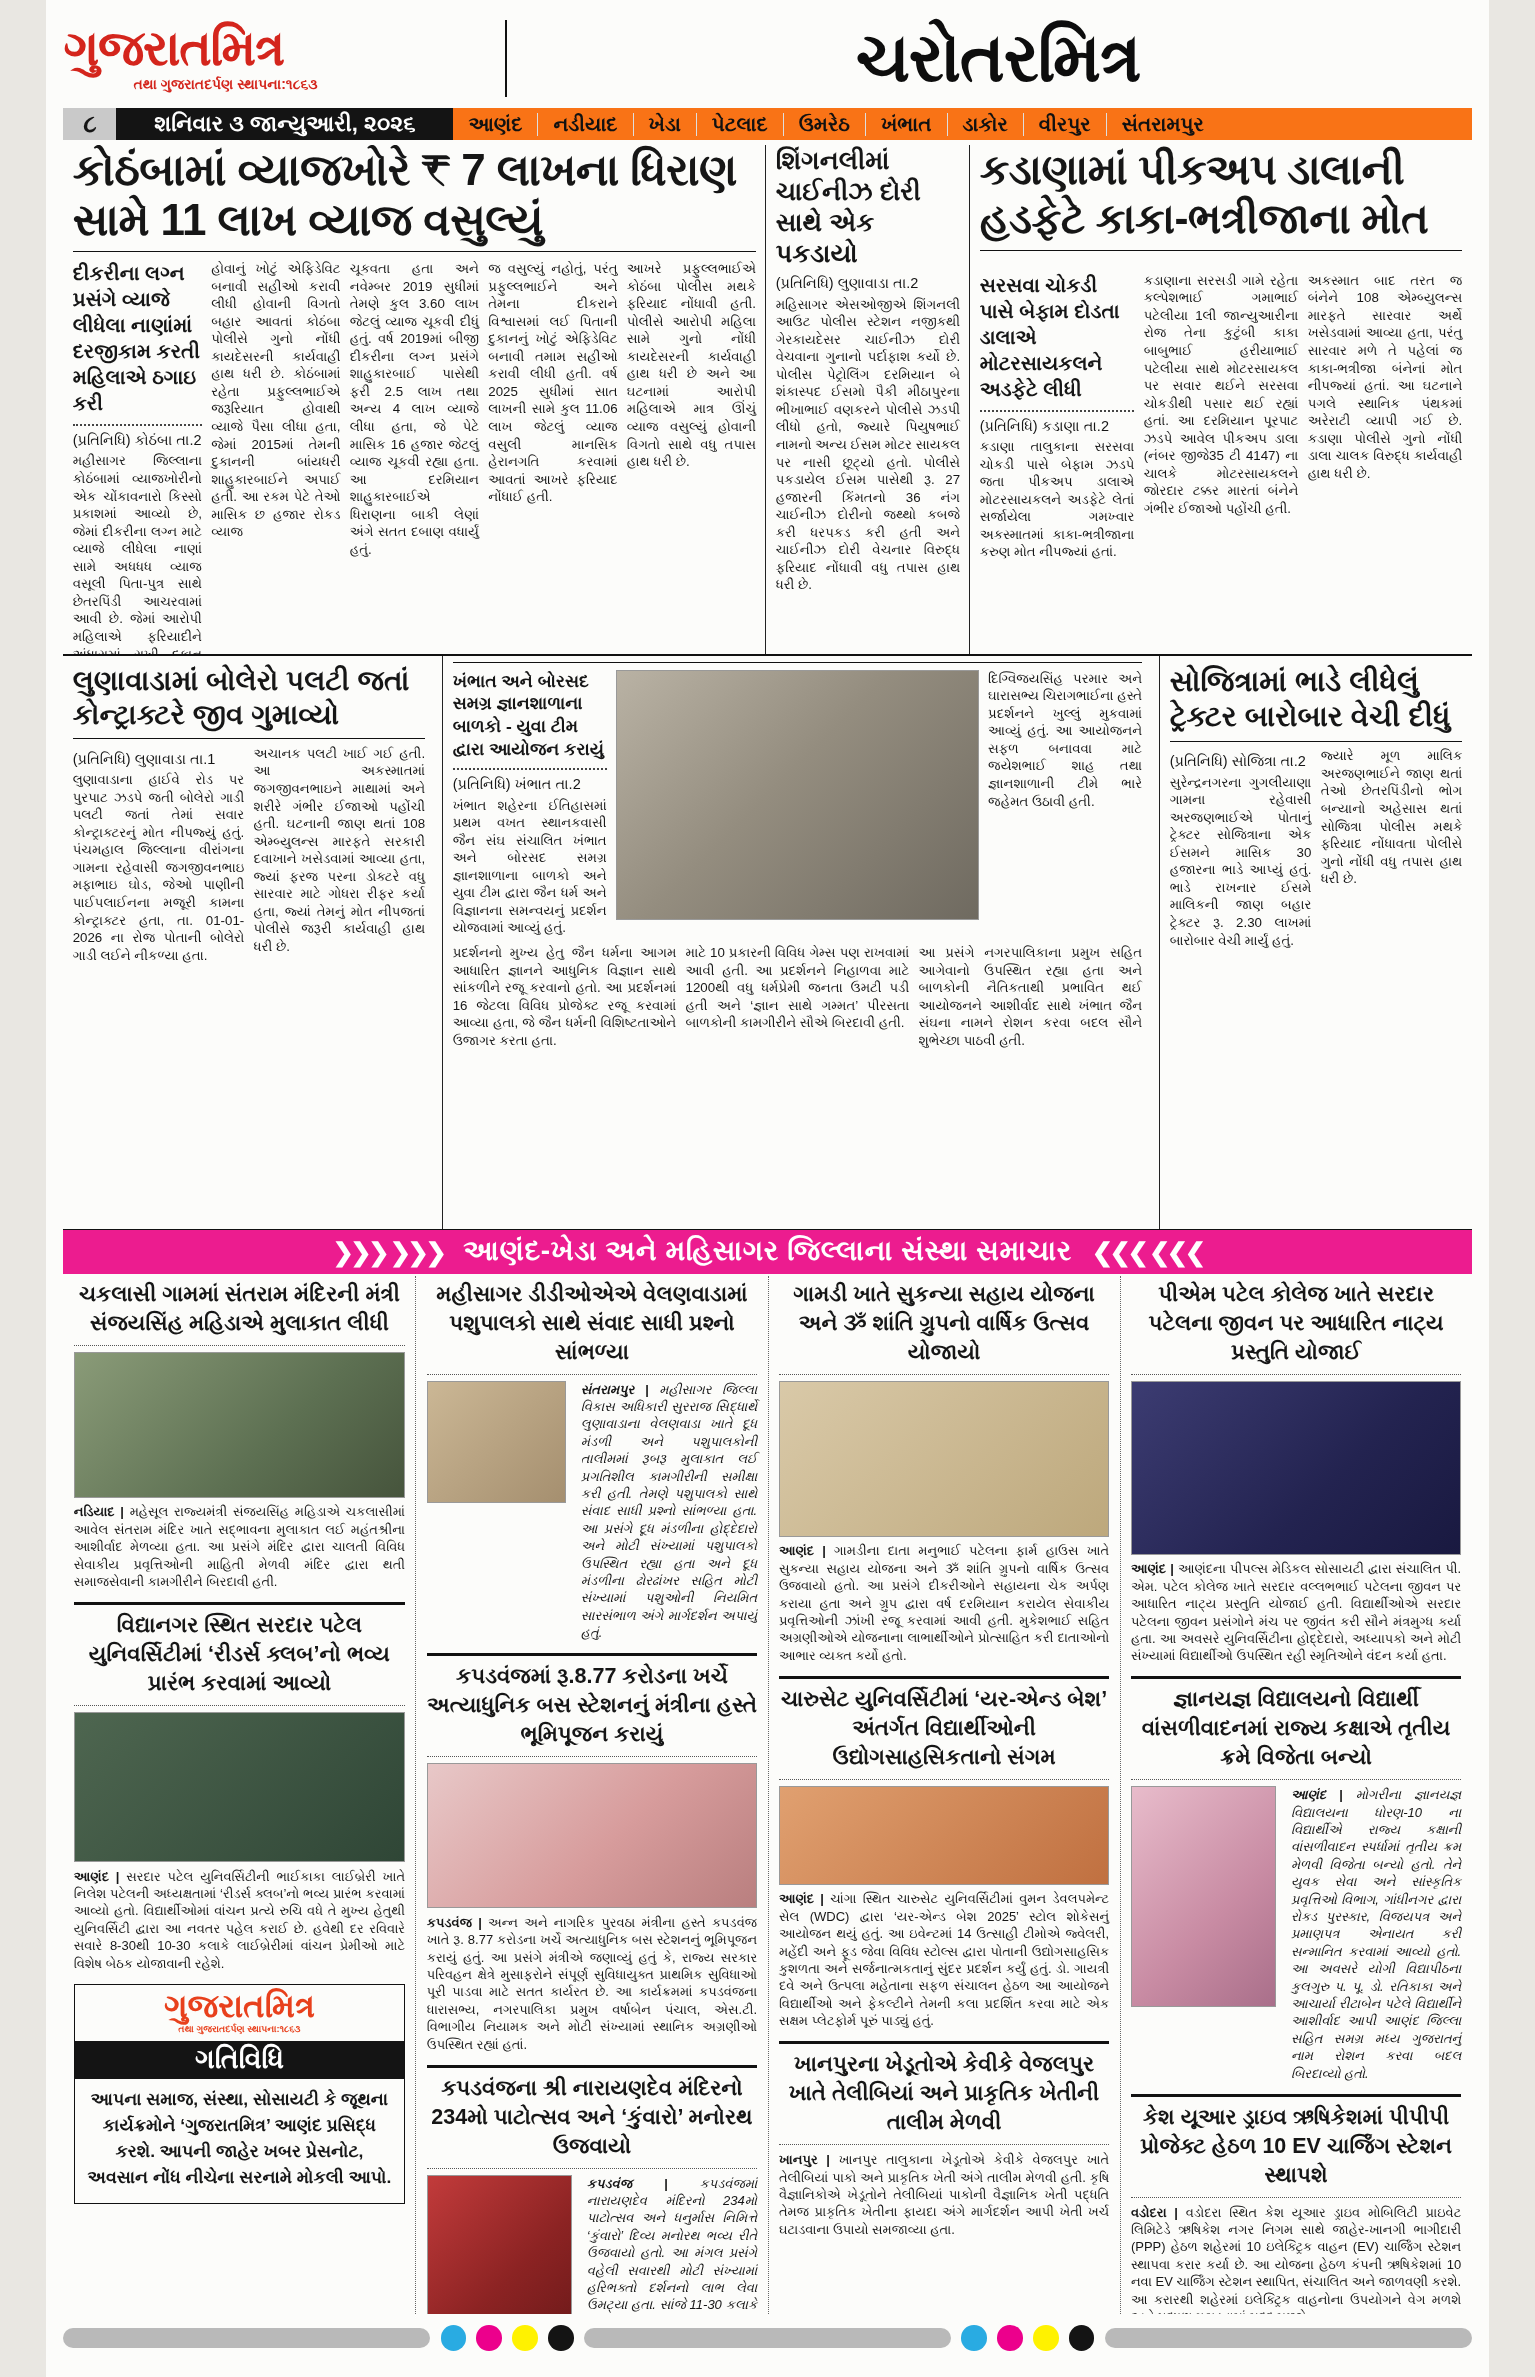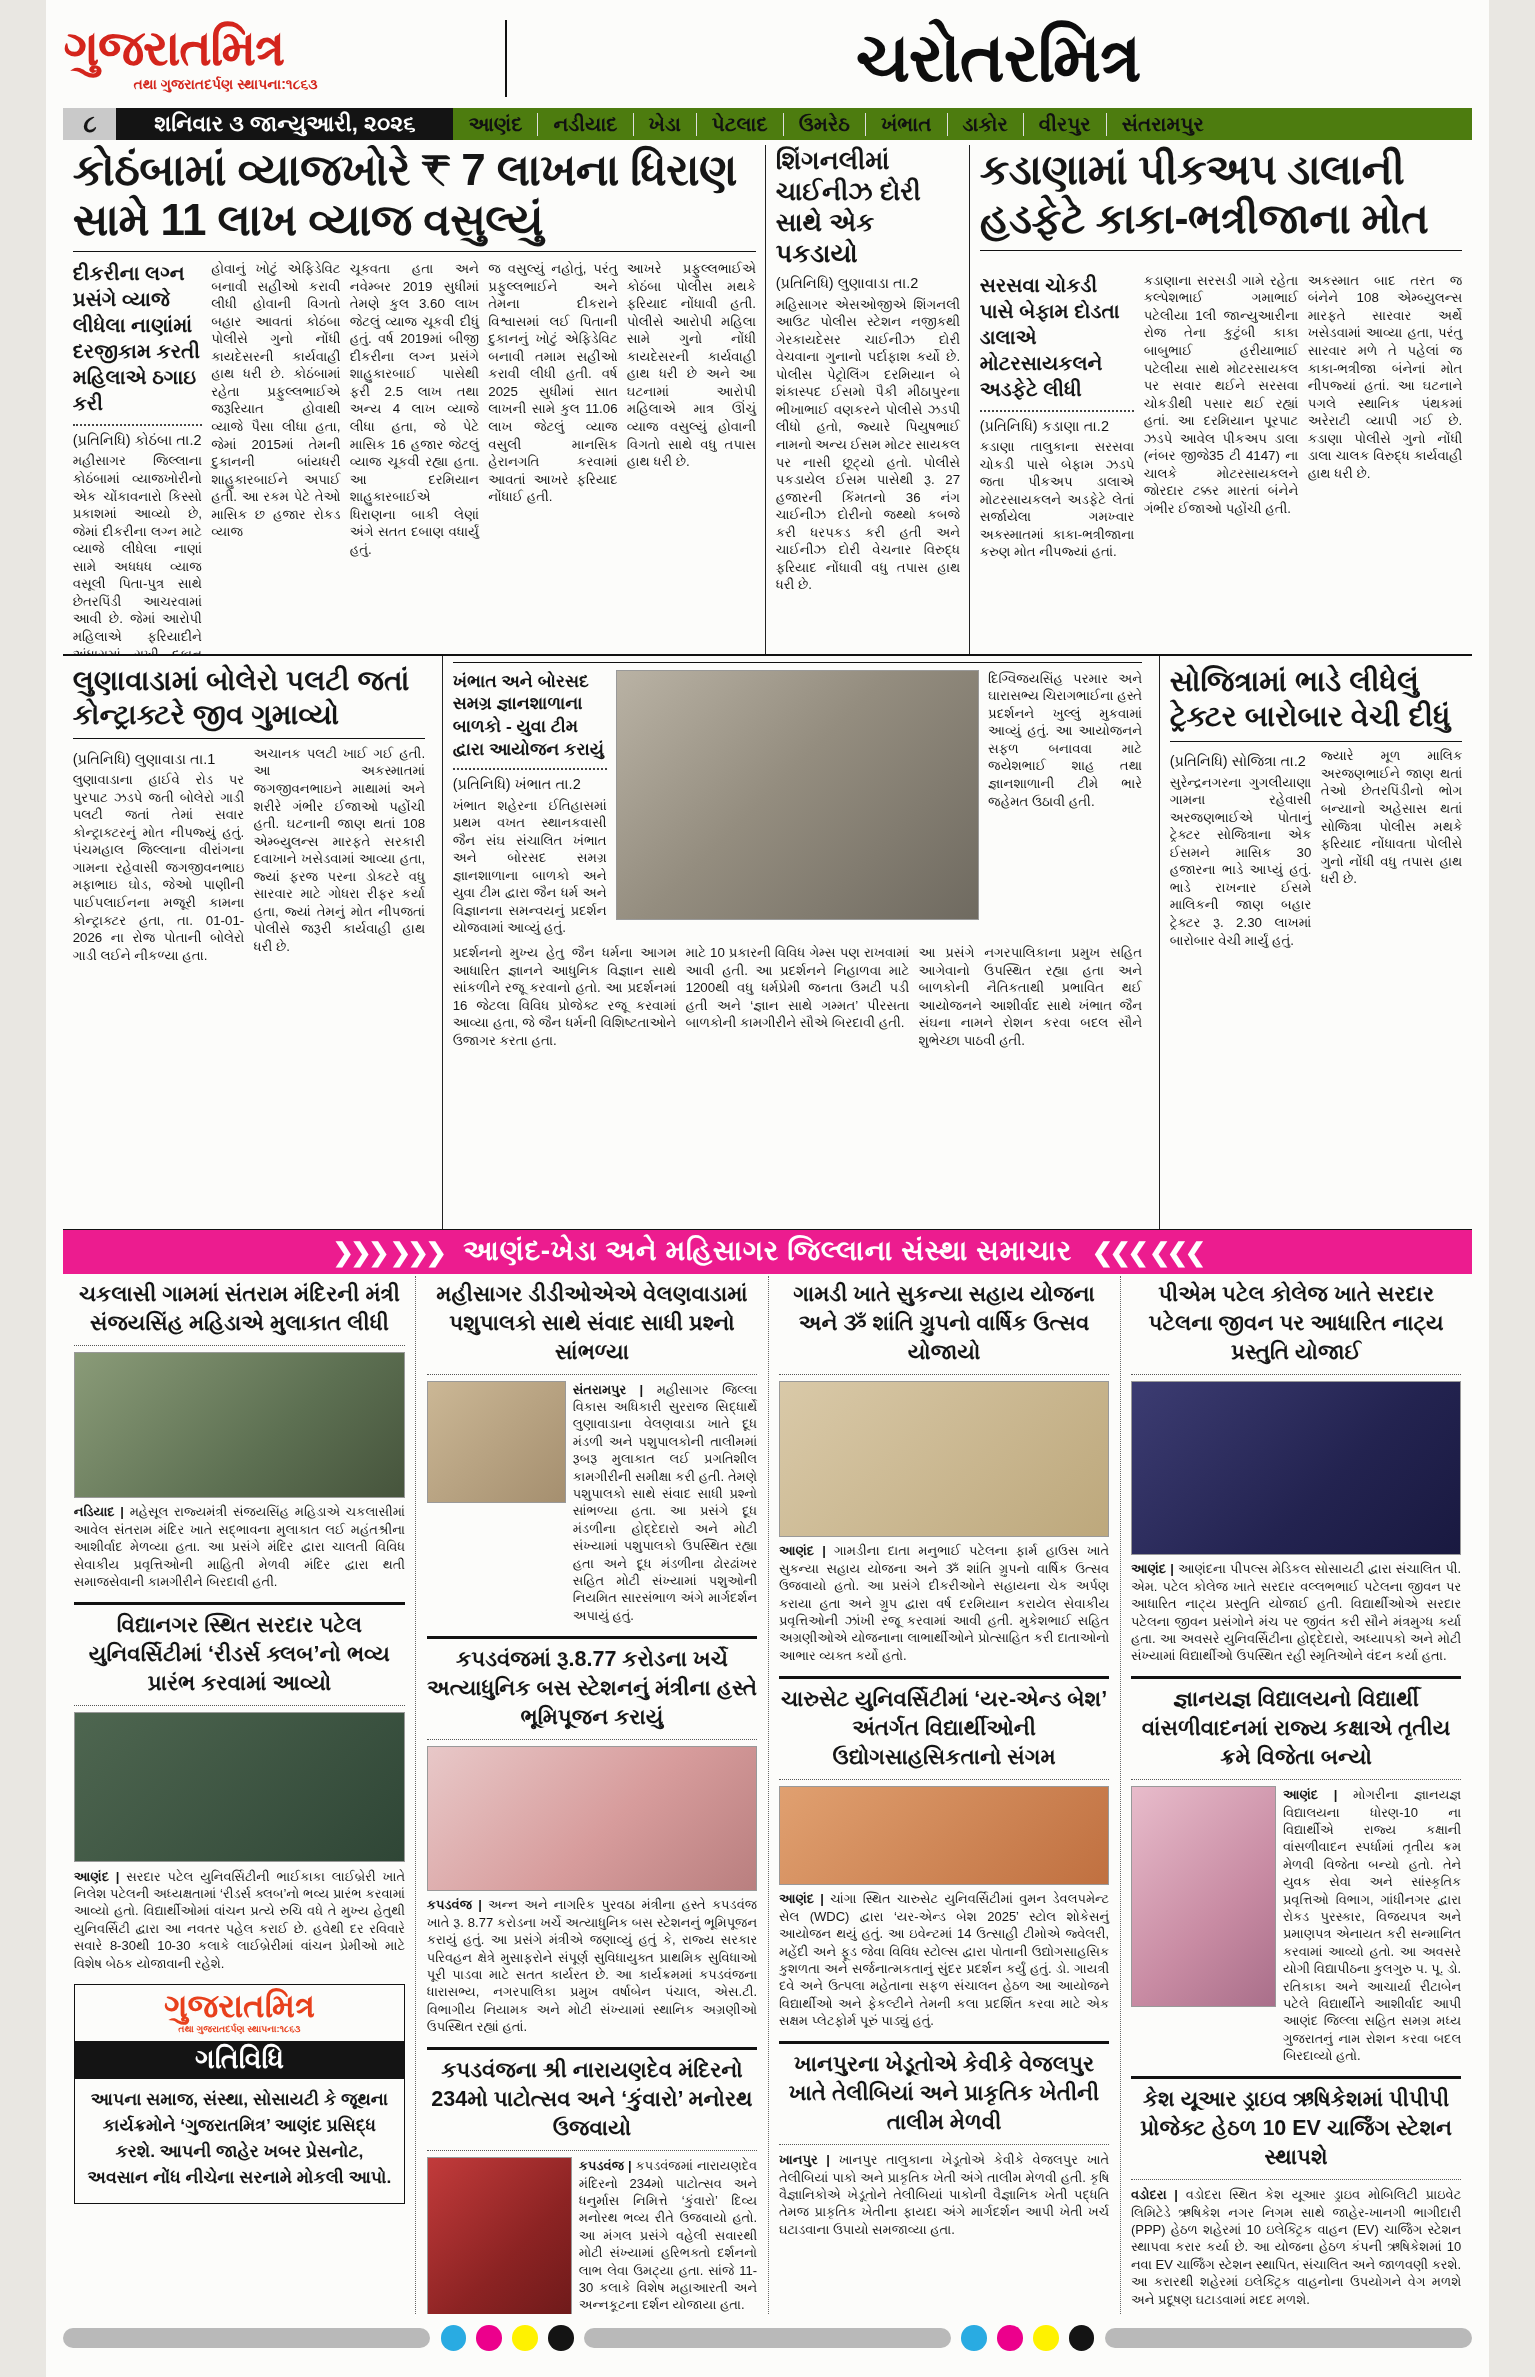--- a/index.html
+++ b/index.html
@@ -16,21 +16,21 @@
   .logo-sub{color:#d4251c;font-weight:bold;font-size:14px;margin-top:3.5px;padding-left:70px;}
   .mast-divider{width:2.3px;height:77px;background:#111;margin:0 17.4px;}
   .edition-wrap{flex:1;display:flex;justify-content:center;}
   .edition-title{font-size:68px;font-weight:bold;letter-spacing:-1.2px;color:#0d0d0d;text-align:right;}
   
   .datebar{display:flex;height:32.5px;margin-top:5.8px;align-items:stretch;}
   .pageno{width:53px;background:#c9c9c9;display:flex;align-items:center;justify-content:center;
           font-size:24.4px;font-weight:bold;}
   .datebox{width:337px;background:#141414;color:#fff;display:flex;align-items:center;justify-content:center;
            font-size:22px;font-weight:bold;}
-  .citystrip{flex:1;background:#4d7c0f;display:flex;align-items:center;}
+  .citystrip{flex:1;background:#f97316;display:flex;align-items:center;}
   .citystrip span{font-size:20px;font-weight:bold;padding:0 15px;border-left:1.7px solid #dedede;color:#111;}
   .citystrip span:first-child{border-left:none;}
   
   .hl-rule{border:none;border-top:1.7px solid #111;margin:5.8px 0;}
   .byline{font-size:14.5px;margin:5.8px 0 3.5px 0;}
   .bodytext{font-size:13.3px;line-height:1.32;text-align:justify;}
   .kicker{font-size:20px;font-weight:bold;line-height:1.3;}
   .kicker-dots{border-bottom:2.3px dotted #444;padding-bottom:8.1px;margin-bottom:5.8px;}
   
   .top-section{display:grid;grid-template-columns:702px 204px 1fr;height:509px;margin-top:4.6px;
@@ -69,21 +69,21 @@
   .banner .btxt{color:#fff;font-size:28px;font-weight:bold;letter-spacing:0.6px;}
   
   .bottom-section{display:grid;grid-template-columns:repeat(4,1fr);height:1038px;margin-top:2.3px;}
   .bcol{padding:3.5px 10.4px;overflow:hidden;}
   .bcol + .bcol{border-left:1.7px dotted #666;}
   .bheadline{font-size:21.5px;font-weight:bold;line-height:1.35;text-align:center;
              border-bottom:1.7px dotted #555;padding-bottom:7px;margin-bottom:5.8px;}
   .bstory + .bstory{border-top:3.5px solid #111;margin-top:11.6px;padding-top:6px;}
   .dateline{font-weight:bold;}
   .bbody{font-size:13px;line-height:1.34;text-align:justify;margin-top:5.8px;}
-  .photo-row{display:flex;gap:7px;margin-top:2px;}
+  .photo-row{display:flex;gap:15px;margin-top:2px;font-style:italic;}
   
   .gbox{border:1.7px solid #111;margin-top:11.6px;padding:5.8px 8.1px;}
   .g-logo{color:#e8401c;font-weight:bold;font-size:32.5px;text-align:center;line-height:1;}
   .g-logosub{color:#e8401c;font-weight:bold;font-size:9.3px;text-align:center;margin-top:1.2px;}
   .g-bar{background:#141414;color:#fff;font-size:27px;font-weight:bold;text-align:center;
          padding:3.5px 0;margin:5.8px -8.1px;}
   .g-msg{font-size:17.4px;font-weight:bold;text-align:center;line-height:1.5;margin:7px 0;}
   .g-line{font-size:14px;font-weight:bold;margin:4.6px 0;}
   .g-contact{display:flex;align-items:flex-start;gap:7px;}
   .g-left{flex:1;}

